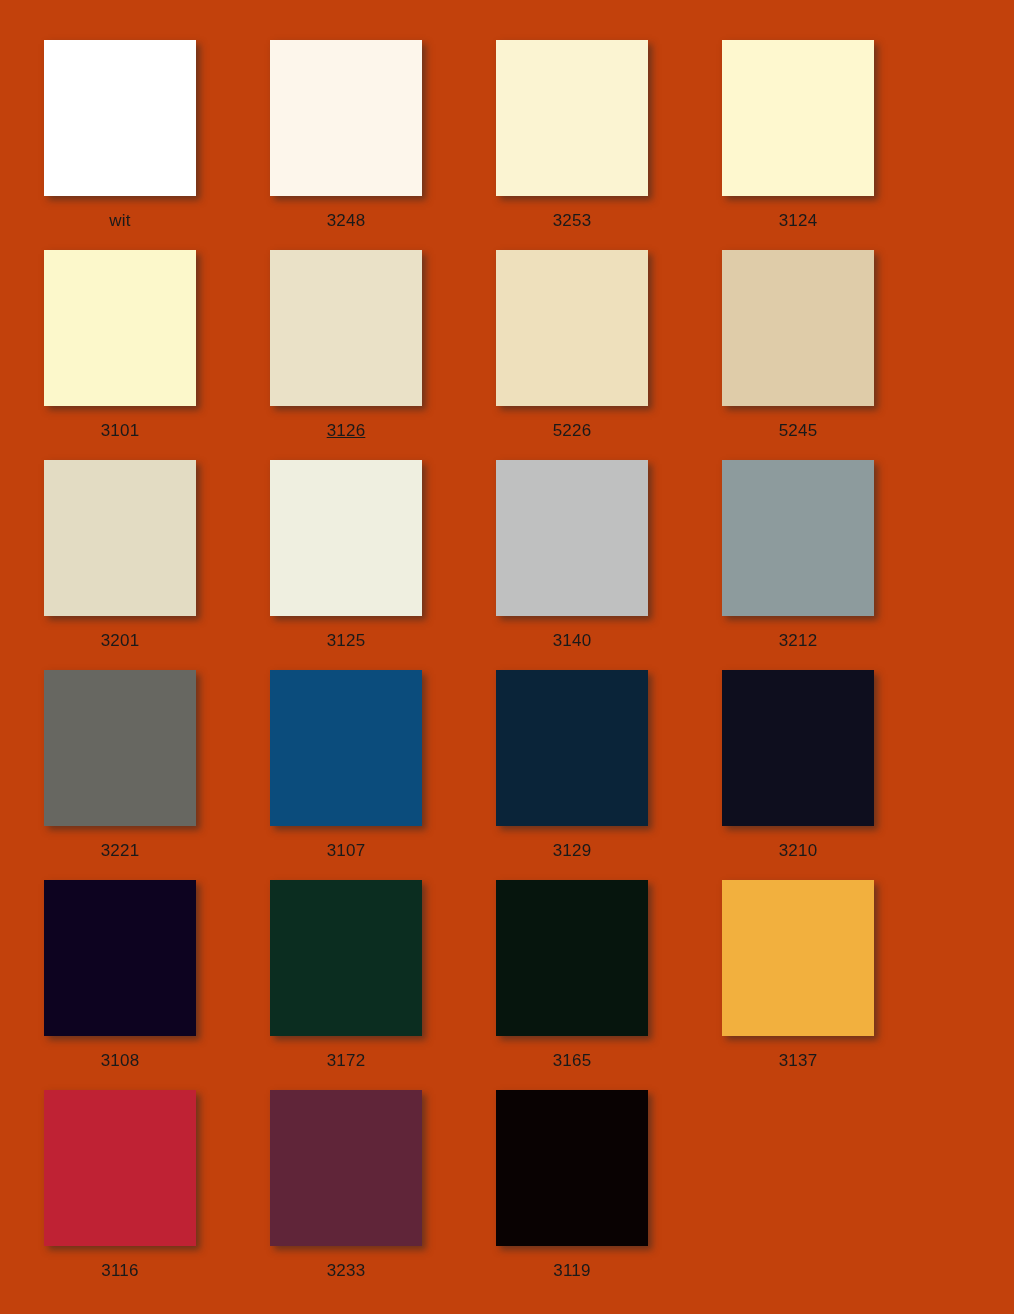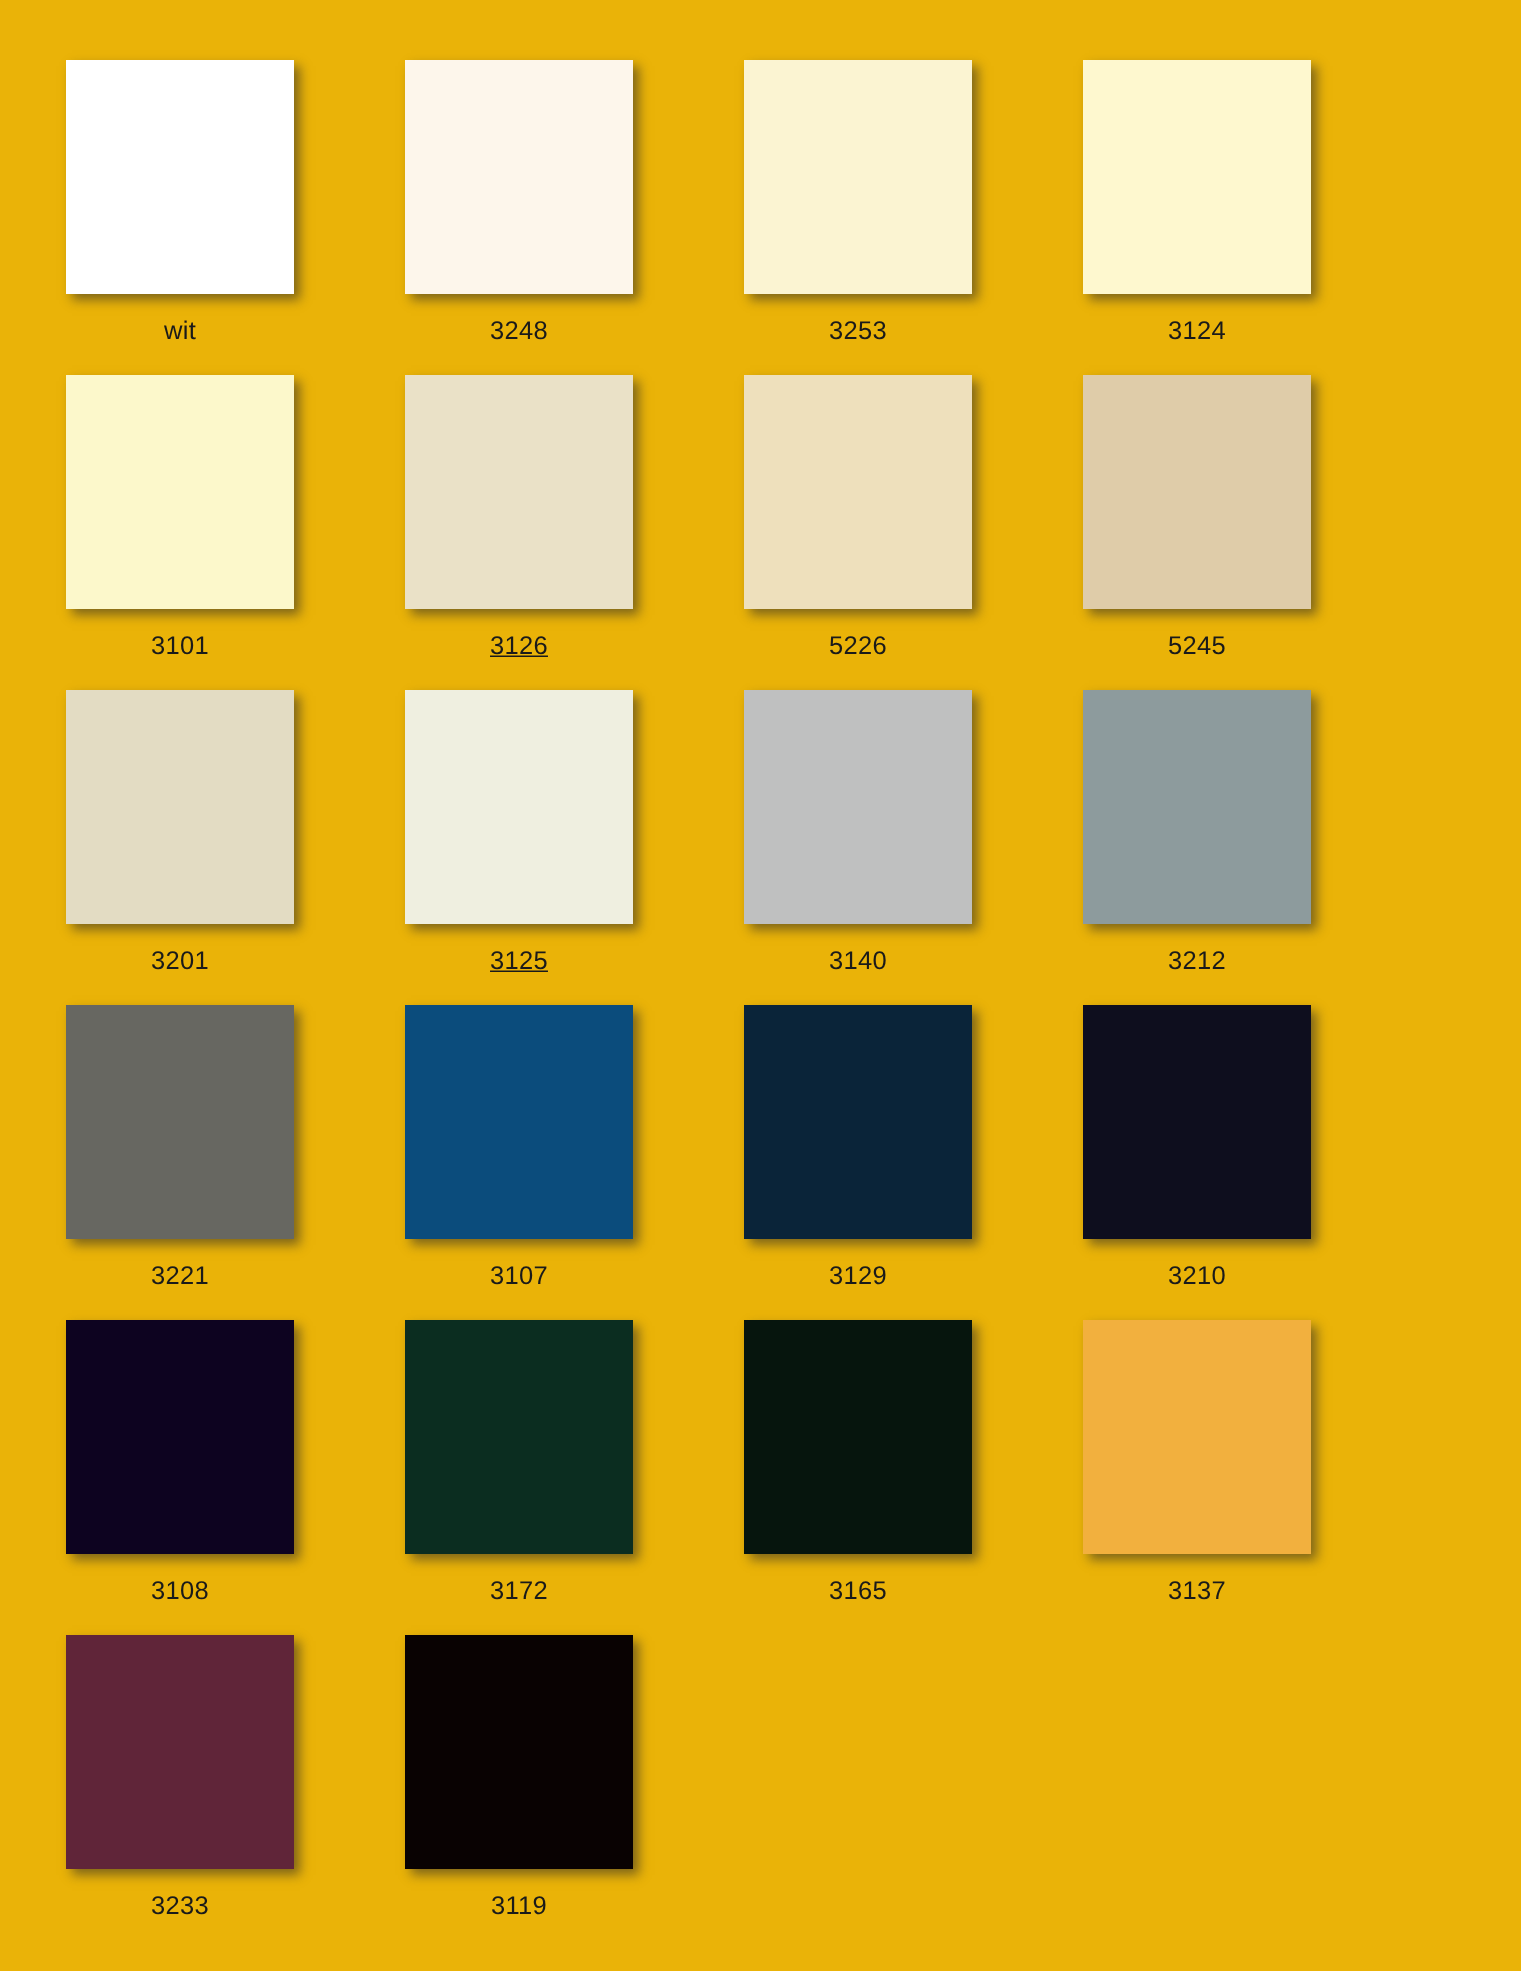--- a/index.html
+++ b/index.html
@@ -46,21 +46,21 @@
     line-height: 20px;
     color: #1a1a1a;
     text-align: center;
     letter-spacing: 0.2px;
     white-space: nowrap;
   }
 </style>
 </head>
 <body>
 
-<div id="swatch-grid" style="background: #eab308; padding-left: 44px;">
+<div id="swatch-grid" style="background: #c2410c; padding-left: 44px;">
     <div class="swatch-cell">
       <div class="swatch-chip" style="background: rgb(255, 255, 255);"></div>
       <div class="swatch-label" style="color: rgb(26, 26, 26);">wit</div>
     </div>
     <div class="swatch-cell">
       <div class="swatch-chip" style="background: rgb(253, 246, 235);"></div>
       <div class="swatch-label" style="color: rgb(26, 26, 26);">3248</div>
     </div>
     <div class="swatch-cell">
       <div class="swatch-chip" style="background: rgb(251, 244, 210);"></div>
@@ -85,21 +85,21 @@
     <div class="swatch-cell">
       <div class="swatch-chip" style="background: rgb(223, 204, 169);"></div>
       <div class="swatch-label" style="color: rgb(26, 26, 26);">5245</div>
     </div>
     <div class="swatch-cell">
       <div class="swatch-chip" style="background: rgb(227, 220, 195);"></div>
       <div class="swatch-label" style="color: rgb(26, 26, 26);">3201</div>
     </div>
     <div class="swatch-cell">
       <div class="swatch-chip" style="background: rgb(239, 239, 224);"></div>
-      <div class="swatch-label" style="color: rgb(26, 26, 26); text-decoration: underline;">3125</div>
+      <div class="swatch-label" style="color: rgb(26, 26, 26);">3125</div>
     </div>
     <div class="swatch-cell">
       <div class="swatch-chip" style="background: rgb(191, 192, 192);"></div>
       <div class="swatch-label" style="color: rgb(26, 26, 26);">3140</div>
     </div>
     <div class="swatch-cell">
       <div class="swatch-chip" style="background: rgb(141, 155, 157);"></div>
       <div class="swatch-label" style="color: rgb(26, 26, 26);">3212</div>
     </div>
     <div class="swatch-cell">
@@ -128,20 +128,24 @@
     </div>
     <div class="swatch-cell">
       <div class="swatch-chip" style="background: rgb(6, 21, 13);"></div>
       <div class="swatch-label" style="color: rgb(26, 26, 26);">3165</div>
     </div>
     <div class="swatch-cell">
       <div class="swatch-chip" style="background: rgb(242, 176, 62);"></div>
       <div class="swatch-label" style="color: rgb(26, 26, 26);">3137</div>
     </div>
     <div class="swatch-cell">
+      <div class="swatch-chip" style="background: rgb(191, 34, 52);"></div>
+      <div class="swatch-label" style="color: rgb(26, 26, 26);">3116</div>
+    </div>
+    <div class="swatch-cell">
       <div class="swatch-chip" style="background: rgb(96, 37, 57);"></div>
       <div class="swatch-label" style="color: rgb(26, 26, 26);">3233</div>
     </div>
     <div class="swatch-cell">
       <div class="swatch-chip" style="background: rgb(9, 2, 2);"></div>
       <div class="swatch-label" style="color: rgb(26, 26, 26);">3119</div>
     </div>
   </div>
 
 </body></html>

